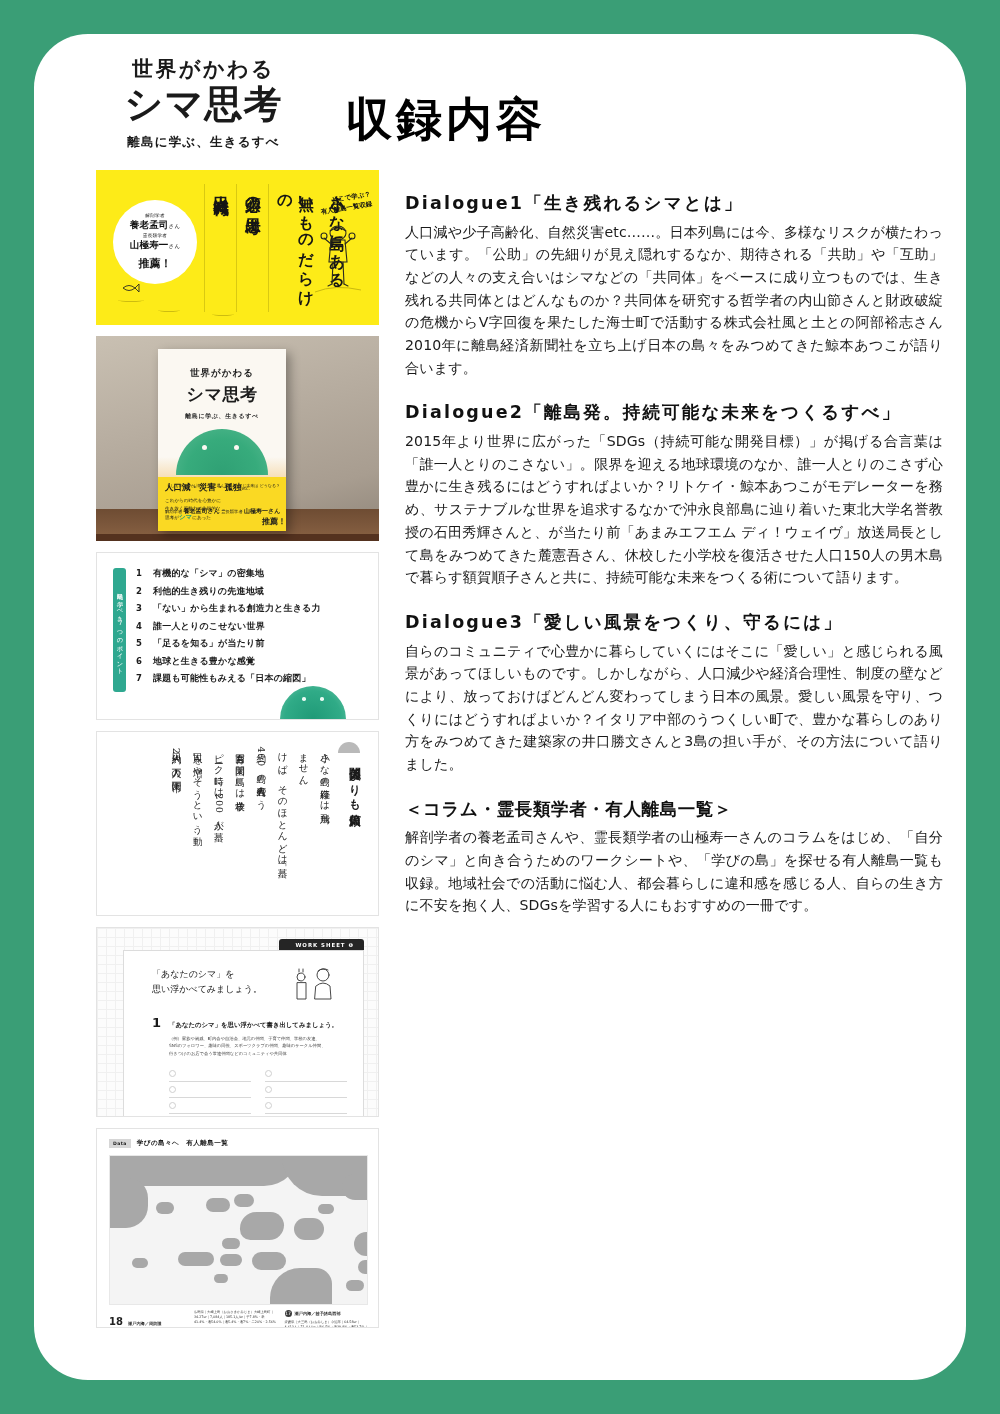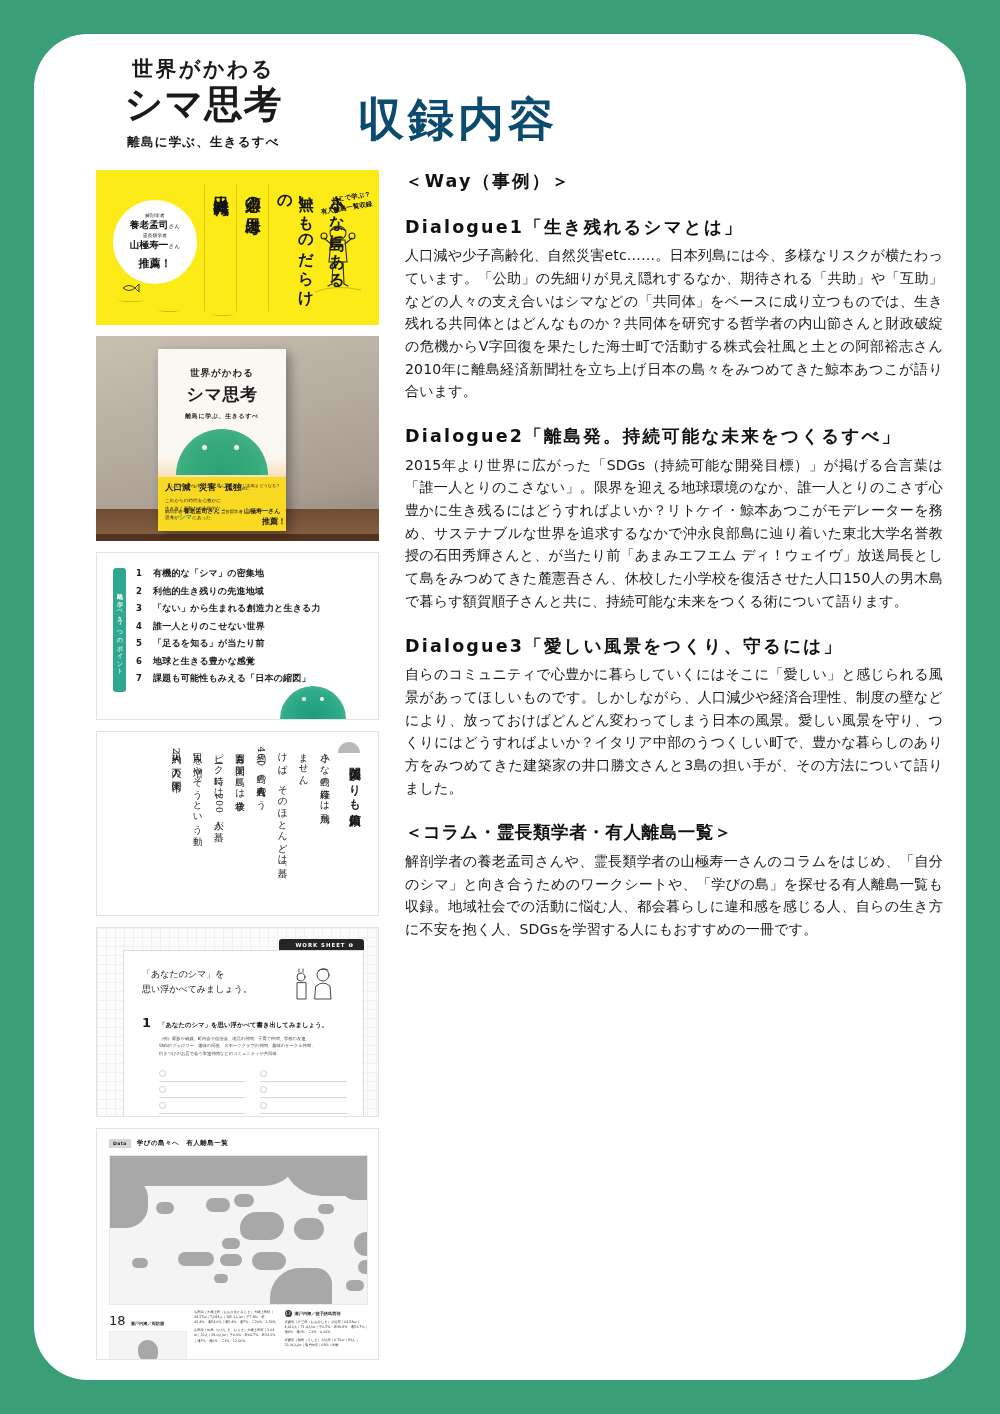--- a/index.html
+++ b/index.html
@@ -27,22 +27,22 @@
   }
   .logo-main {
     font-size: 38px; font-weight: 700; color: #1a1a1a;
     letter-spacing: 1px; line-height: 1.15; margin-top: 2px;
   }
   .logo-sub {
     font-size: 12.5px; font-weight: 600; color: #1a1a1a;
     letter-spacing: 1.2px; margin-top: 7px;
   }
   .title-green {
-    position: absolute; left: 262px; top: 38px;
-    font-size: 46px; font-weight: 700; color: #0c4a6e;
+    position: absolute; left: 250px; top: 38px;
+    font-size: 46px; font-weight: 700; color: #000000;
     letter-spacing: 4px; line-height: 1;
   }
 
   
   .columns { position: absolute; left: 0; top: 136px; width: 932px; height: 1200px; }
   .col-left  { position: absolute; left: 62px; top: 0; width: 283px; }
   .col-right { position: absolute; left: 371px; top: 0; width: 538px; }
 
   
   .fig { width: 283px; margin-bottom: 11px; position: relative; overflow: hidden; }
@@ -145,49 +145,49 @@
     letter-spacing: .6px; line-height: 1.9; height: 100%; padding-left: 3px;
     font-family: "DejaVu Serif", "Liberation Serif", serif; }
 
   
   .fig-ws { height: 190px; background: #fcfcfc; border: 1px solid #e3e3e3; }
   .ws-grid { position: absolute; inset: 0;
     background-image: linear-gradient(#f0f0f0 1px, transparent 1px),
                       linear-gradient(90deg,#f0f0f0 1px, transparent 1px);
     background-size: 9px 9px; }
   .ws-sheet { position: absolute; left: 26px; top: 22px; right: 14px; bottom: 0;
-    background: #fff; border: 1px solid #dcdcdc; border-bottom: none; padding: 16px 16px 0 18px; }
+    background: #fff; border: 1px solid #dcdcdc; border-bottom: none; padding: 16px 16px 0 28px; }
   .ws-tab { position: absolute; right: 14px; top: 11px; background: #252525; color: #fff;
     font-size: 5.4px; font-weight: 700; letter-spacing: 1px; padding: 3px 10px 3px 16px;
     border-radius: 3px 3px 0 0; }
   .ws-title { font-size: 9px; color: #1a1a1a; line-height: 1.65; font-weight: 500; }
   .ws-q { display: flex; align-items: baseline; margin-top: 18px; }
   .ws-qnum { font-size: 13px; font-weight: 700; color: #1a1a1a; width: 17px; }
   .ws-qtxt { font-size: 6.4px; font-weight: 700; color: #1a1a1a; }
   .ws-ex { font-size: 4.3px; color: #444; line-height: 1.75; margin: 5px 0 0 17px; }
   .ws-fields { margin: 9px 0 0 17px; display: flex; gap: 14px; }
   .ws-fcol { flex: 1; }
   .ws-frow { border-bottom: 1px solid #d8d8d8; height: 16px; display: flex; align-items: center; }
   .ws-circ { width: 7px; height: 7px; border: 1px solid #cfcfcf; border-radius: 50%; }
   .ws-person { position: absolute; right: 22px; top: 16px; width: 52px; height: 34px; }
 
   
-  .fig-map { height: 232px; background: #fff; border: 1px solid #e3e3e3; padding: 10px 10px 0 12px; }
+  .fig-map { height: 200px; background: #fff; border: 1px solid #e3e3e3; padding: 10px 10px 0 12px; }
   .map-head { display: flex; align-items: center; gap: 6px; }
   .map-tag { background: #d6d6d6; color: #222; font-size: 4.6px; font-weight: 700;
     padding: 2px 4px; letter-spacing: .4px; }
   .map-headtxt { font-size: 6.6px; font-weight: 700; color: #1a1a1a; letter-spacing: .4px; }
   .map-box { position: relative; margin-top: 7px; height: 150px; background: #f4f4f4;
     border: 1px solid #e8e8e8; overflow: hidden; }
   .map-num { position: absolute; left: 5px; top: 4px; font-size: 7.5px; font-weight: 700; color: #222; }
   .map-numlbl { position: absolute; left: 17px; top: 5px; font-size: 4.5px; font-weight: 600; color: #333; }
   .land { position: absolute; background: #a8a8a8; }
   .map-foot { display: flex; gap: 7px; margin-top: 5px; }
   .mf-box { flex: 1; position: relative; }
-  .mf-num { font-size: 13px; font-weight: 400; color: #222; display: inline-block; }
+  .mf-num { font-size: 10px; font-weight: 700; color: #222; display: inline-block; }
   .mf-lbl { font-size: 4.2px; font-weight: 600; color: #333; }
   .mf-mini { height: 38px; background: #f4f4f4; border: 1px solid #ececec; position: relative; margin-top: 2px; }
   .mf-txt { font-size: 3.3px; color: #333; line-height: 1.55; }
   .mf-circ { display: inline-block; width: 7px; height: 7px; border-radius: 50%;
     background: #3a3a3a; color: #fff; font-size: 4.5px; text-align: center; line-height: 7px; }
 
   
   .sec { margin-bottom: 22px; }
   .sec h2 {
     font-size: 17.5px; font-weight: 700; color: #111;
@@ -449,21 +449,20 @@
           </div>
         </div>
       </div>
 
     </div>
 
     <div class="col-right">
 
 
       <div class="sec">
-        <h2 class="latin">＜Way（事例）＞</h2>
       </div>
 
       <div class="sec">
       </div>
 
       <div class="sec sub">
         <h2 class="latin">Dialogue1「生き残れるシマとは」</h2>
         <p>人口減や少子高齢化、自然災害etc……。日本列島には今、多様なリスクが横たわっています。「公助」の先細りが見え隠れするなか、期待される「共助」や「互助」などの人々の支え合いはシマなどの「共同体」をベースに成り立つものでは、生き残れる共同体とはどんなものか？共同体を研究する哲学者の内山節さんと財政破綻の危機からV字回復を果たした海士町で活動する株式会社風と土との阿部裕志さん2010年に離島経済新聞社を立ち上げ日本の島々をみつめてきた鯨本あつこが語り合います。</p>
       </div>
 

